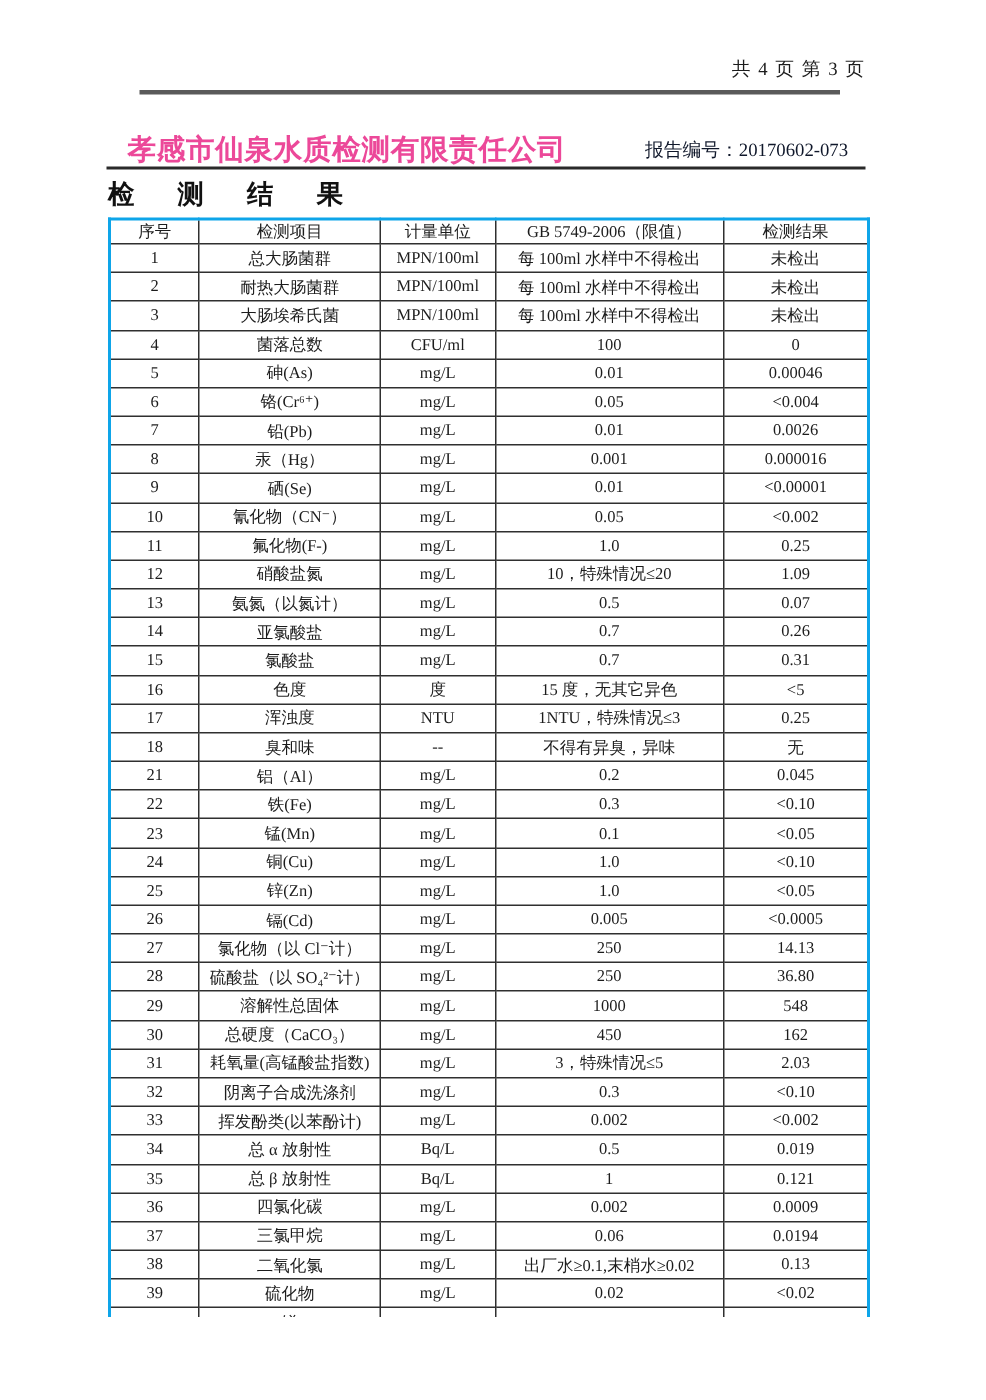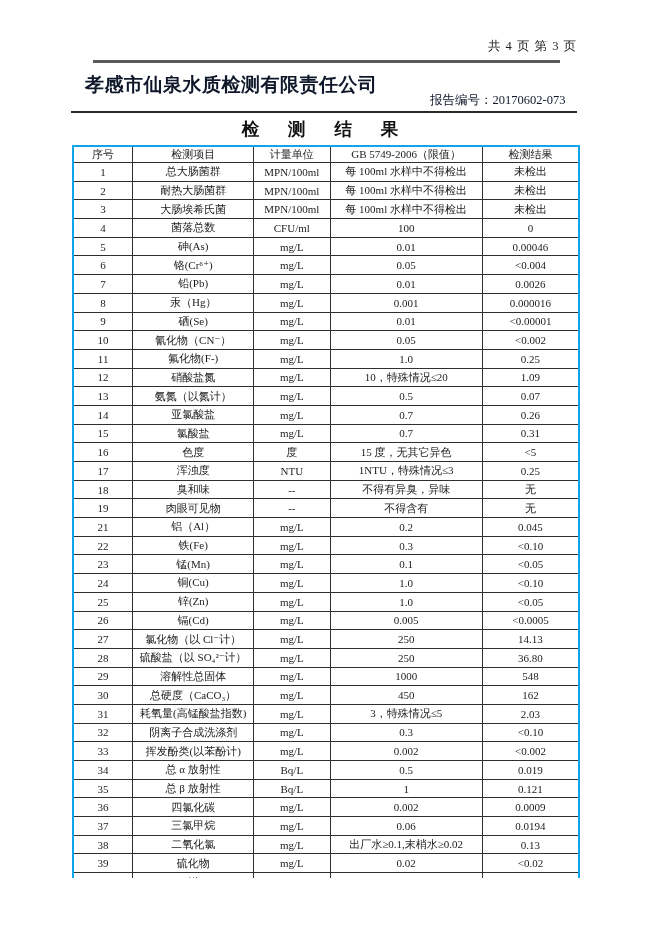--- a/index.html
+++ b/index.html
@@ -28,27 +28,27 @@
   .rule-top {
     position: absolute;
     top: 60px;
     left: 93px;
     width: 467px;
     height: 3px;
     background: #5a5a5a;
   }
   .company-name {
     position: absolute;
-    top: 72px;
+    top: 87px;
     left: 85px;
     font-family: "Liberation Sans", "DejaVu Sans", sans-serif;
     font-weight: bold;
     font-size: 19px;
     letter-spacing: 0.5px;
-    color: #0f172a;
+    color: #ec4899;
     white-space: nowrap;
   }
   .report-no {
     position: absolute;
     top: 92px;
     left: 430px;
     font-size: 12.5px;
     color: #0f172a;
     white-space: nowrap;
   }
@@ -58,21 +58,20 @@
     left: 71px;
     width: 506px;
     height: 2px;
     background: #2a2a2a;
   }
   .doc-title {
     position: absolute;
     top: 117px;
     left: 72px;
     width: 508px;
-    text-align: center;
     font-family: "Liberation Sans", "DejaVu Sans", sans-serif;
     font-weight: bold;
     font-size: 17.5px;
     letter-spacing: 12px;
     color: #111;
     white-space: nowrap;
   }
   table.results {
     position: absolute;
     top: 145px;
@@ -256,27 +255,20 @@
           <td>0.25</td>
         </tr>
         <tr>
           <td>18</td>
           <td>臭和味</td>
           <td>--</td>
           <td>不得有异臭，异味</td>
           <td>无</td>
         </tr>
         <tr>
-          <td>19</td>
-          <td>肉眼可见物</td>
-          <td>--</td>
-          <td>不得含有</td>
-          <td>无</td>
-        </tr>
-        <tr>
           <td>21</td>
           <td>铝（Al）</td>
           <td>mg/L</td>
           <td>0.2</td>
           <td>0.045</td>
         </tr>
         <tr>
           <td>22</td>
           <td>铁(Fe)</td>
           <td>mg/L</td>

